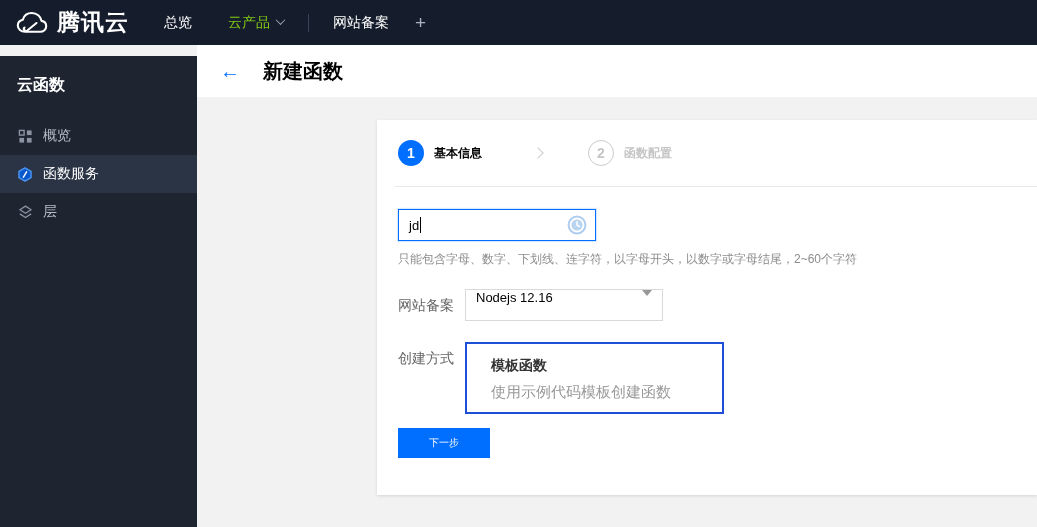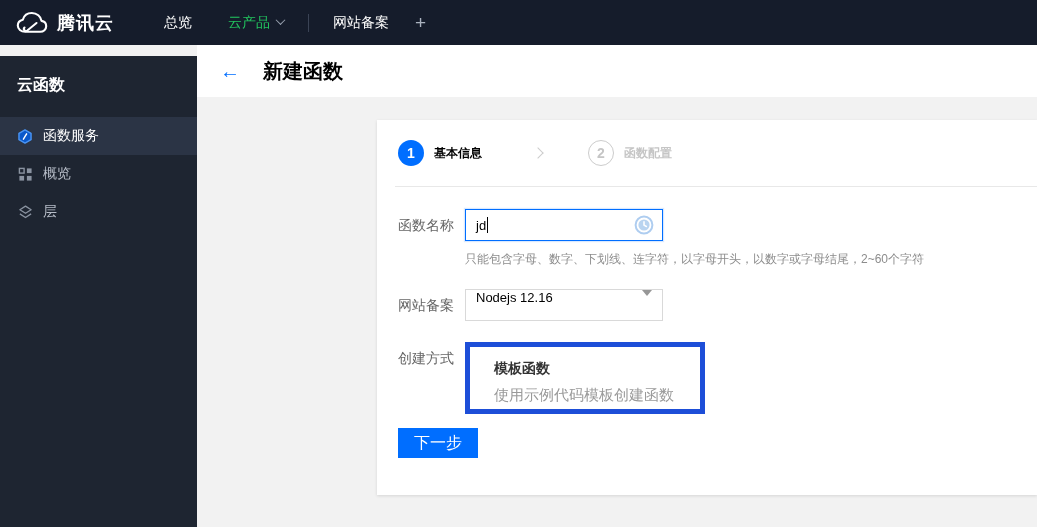--- a/index.html
+++ b/index.html
@@ -4,23 +4,23 @@
 <style>
   * { margin:0; padding:0; box-sizing:border-box; }
   html,body { width:1037px; height:527px; overflow:hidden;
     font-family:"Liberation Sans","DejaVu Sans",sans-serif; background:#f2f2f2; }
 
   
   .topnav { position:absolute; left:0; top:0; width:1037px; height:45px;
     background:#151c2b; display:flex; align-items:center; z-index:30; }
   .brand { display:flex; align-items:center; padding-left:15px; width:140px; cursor:pointer; }
   .brand svg { display:block; }
-  .brand-name { color:#fff; font-size:18px; font-weight:bold; margin-left:8px; letter-spacing:1px; }
+  .brand-name { color:#fff; font-size:23px; font-weight:bold; margin-left:8px; letter-spacing:1px; }
   .nav-item { color:#fff; font-size:14px; margin-left:24px; cursor:pointer; display:flex; align-items:center; }
-  .nav-item.dim { color:#22c55e;margin-left:36px; }
+  .nav-item.dim { color:#84cc16;margin-left:36px; }
   .chev-down { width:7px; height:7px; border-right:1.5px solid #97a0ae; border-bottom:1.5px solid #97a0ae;
     transform:rotate(45deg) translate(-1px,-1px); margin-left:7px; margin-top:-3px; }
   .nav-div { width:1px; height:18px; background:#3a4355; margin-left:24px; }
   .nav-plus { color:#aab2bf; font-size:19px; margin-left:26px; cursor:pointer; font-weight:normal; }
 
   
   .sidebar { position:absolute; left:0; top:56px; width:197px; height:482px; background:#1e2531; }
   .sidebar-title { color:#fff; font-size:16px; font-weight:bold; padding:19px 0 21px 17px; }
   .side-item { height:38px; display:flex; align-items:center; padding-left:17px;
     color:#b7bdc8; font-size:14px; cursor:pointer; }
@@ -57,27 +57,27 @@
     display:flex; align-items:center; padding:0 8px 0 10px; box-shadow:0 0 1px 1px rgba(0,110,255,.15); cursor:text; }
   .textbox .val { font-size:13px; color:#000; }
   .caret { width:1px; height:16px; background:#000; margin-left:1px; }
   .clock { margin-left:auto; display:flex; }
   .help { margin-top:10px; font-size:12px; color:#8c8c8c; }
   .selectbox { width:198px; height:32px; border:1px solid #d9d9d9; background:#fff;
     display:flex; align-items:flex-start; padding:0 10px; font-size:13px; color:#000; cursor:pointer; }
   .tri-down { margin-left:auto; width:0; height:0; border-left:5px solid transparent;
     border-right:5px solid transparent; border-top:6px solid #979797; }
   .opt-cards { display:flex; }
-  .opt { width:240px; height:72px; border:5px solid #1d4ed8; background:#fff;
+  .opt { width:259px; height:72px; border:2px solid #1d4ed8; background:#fff;
     padding:13px 0 0 24px; cursor:pointer; }
   .opt.selected { border:1px solid #4285d2; background:#f3f3f3; width:238px; }
   .opt-title { font-size:14px; font-weight:bold; color:#333; }
   .opt-desc { font-size:15px; color:#999; margin-top:8px; }
-  .next-btn { display:block; margin:14px 0 0 21px; width:80px; height:30px; background:#006eff;
-    color:#fff; border:none; font-size:16px; cursor:pointer;
+  .next-btn { display:block; margin:14px 0 0 21px; width:92px; height:30px; background:#006eff;
+    color:#fff; border:none; font-size:10px; cursor:pointer;
     font-family:"Liberation Sans","DejaVu Sans",sans-serif; }
 </style>
 </head>
 <body>
 
 <div class="topnav">
   <div class="brand">
     <span>
       <svg width="34" height="24" viewBox="0 0 34 24" fill="none">
         <path d="M10.2 20.8 C5.9 20.8 2.8 18 2.8 14.6 c0-2.9 2.1-5.3 5-5.9 C9 4.7 12.6 2 16.8 2 c5 0 9.1 3.4 9.7 7.9 2.7.4 4.7 2.6 4.7 5.3 0 3.1-2.7 5.6-6 5.6 z" stroke="#fff" stroke-width="2.1" stroke-linejoin="round"></path>
@@ -92,40 +92,40 @@
     <span class="chev-down"></span>
   </span>
   <span class="nav-div"></span>
   <span class="nav-item">网站备案</span>
   <span class="nav-plus">+</span>
 </div>
 
 <div class="sidebar">
   <div class="sidebar-title">云函数</div>
 
-  <div class="side-item selected">
-    <span class="ic">
-      <svg width="17" height="17" viewBox="0 0 18 18">
-        <polygon points="9,1.6 15.8,5.4 15.8,12.6 9,16.4 2.2,12.6 2.2,5.4" fill="#0a58ca" stroke="#4a95f5" stroke-width="1.6" stroke-linejoin="round"></polygon>
-        <line x1="7.2" y1="12" x2="10.8" y2="6" stroke="#ffffff" stroke-width="1.6" stroke-linecap="round"></line>
-      </svg>
-    </span>
-    <span>函数服务</span>
-  </div>
-
   <div class="side-item">
     <span class="ic">
       <svg width="15" height="15" viewBox="0 0 16 16">
         <rect x="1.5" y="1.5" width="5" height="5" fill="none" stroke="#8a93a1" stroke-width="1.5"></rect>
         <rect x="9.5" y="1.5" width="5" height="5" fill="#8a93a1"></rect>
         <rect x="1.5" y="9.5" width="5" height="5" fill="#8a93a1"></rect>
         <rect x="9.5" y="9.5" width="5" height="5" fill="#8a93a1"></rect>
       </svg>
     </span>
     <span>概览</span>
+  </div>
+
+  <div class="side-item selected">
+    <span class="ic">
+      <svg width="17" height="17" viewBox="0 0 18 18">
+        <polygon points="9,1.6 15.8,5.4 15.8,12.6 9,16.4 2.2,12.6 2.2,5.4" fill="#0a58ca" stroke="#4a95f5" stroke-width="1.6" stroke-linejoin="round"></polygon>
+        <line x1="7.2" y1="12" x2="10.8" y2="6" stroke="#ffffff" stroke-width="1.6" stroke-linecap="round"></line>
+      </svg>
+    </span>
+    <span>函数服务</span>
   </div>
 
   <div class="side-item">
     <span class="ic">
       <svg width="15" height="15" viewBox="0 0 16 16" fill="none">
         <polygon points="8,1.2 14,5 8,8.8 2,5" stroke="#8a93a1" stroke-width="1.4" stroke-linejoin="round"></polygon>
         <polyline points="2,9.5 8,13.3 14,9.5" stroke="#8a93a1" stroke-width="1.4" stroke-linejoin="round"></polyline>
       </svg>
     </span>
     <span>层</span>
@@ -146,21 +146,20 @@
         <span class="step-label">基本信息</span>
         <span class="step-sep"></span>
         <span class="step-num inactive">2</span>
         <span class="step-label inactive">函数配置</span>
       </div>
       <div class="steps-divider"></div>
 
       <div class="form">
 
         <div class="frow">
-          <div class="flabel">函数名称</div>
           <div>
             <div class="textbox">
               <span class="val">jd</span>
               <span class="caret"></span>
               <span class="clock">
                 <svg width="20" height="20" viewBox="0 0 20 20">
                   <circle cx="10" cy="10" r="8.4" fill="#fff" stroke="#aecdf0" stroke-width="2"></circle>
                   <circle cx="10" cy="10" r="5.6" fill="#b9d4f0"></circle>
                   <path d="M10 6.8 v3.4 l2.4 1.3" stroke="#fff" stroke-width="1.5" fill="none" stroke-linecap="round" stroke-linejoin="round"></path>
                 </svg>

